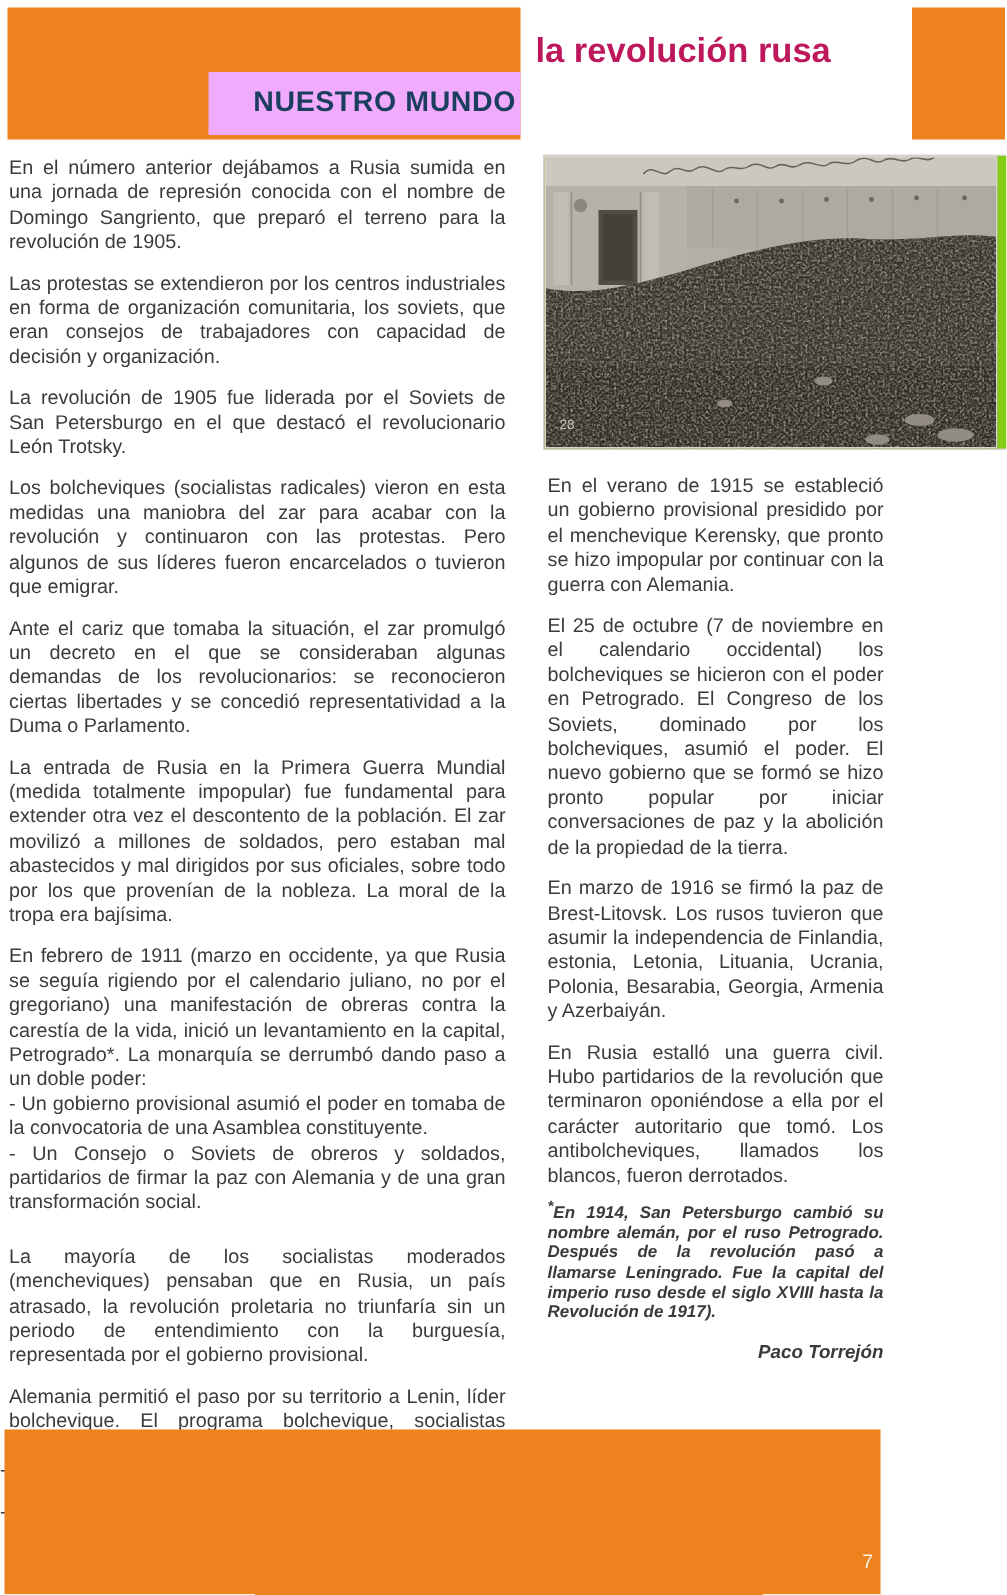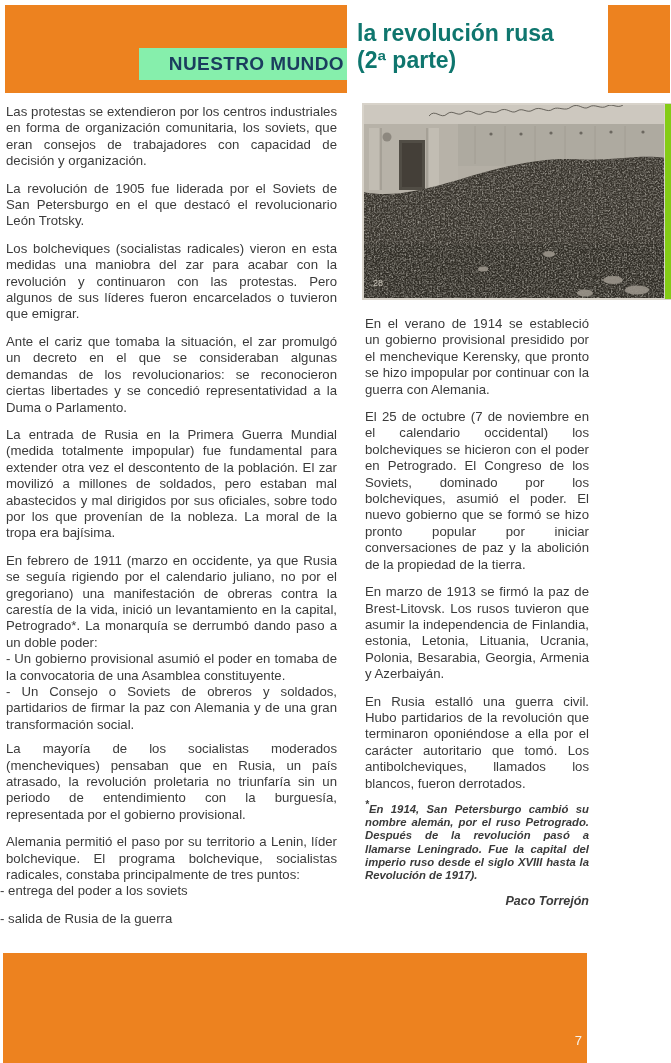--- a/index.html
+++ b/index.html
@@ -5,43 +5,43 @@
   html,body{margin:0;padding:0;background:#ffffff;}
   #page{
     position:relative;width:671px;height:1063px;background:#ffffff;
     overflow:hidden;font-family:"Liberation Sans",sans-serif;
   }
   
   .hdr-bar{position:absolute;background:#ED821F;}
   .hdr-left{left:5px;top:5px;width:342px;height:88px;}
   .hdr-right{left:608px;top:5px;width:62px;height:88px;}
   .hdr-band{
-    position:absolute;left:139px;top:48px;width:208px;height:32px;background:#86efac;
+    position:absolute;left:139px;top:48px;width:208px;height:42px;background:#f0abfc;
     display:flex;align-items:center;justify-content:flex-end;padding-right:3px;box-sizing:border-box;
   }
   .hdr-band span{
     font-weight:bold;font-size:19px;color:#1B3D5E;letter-spacing:.4px;white-space:nowrap;
   }
   .article-title{
     position:absolute;left:357px;top:20px;width:250px;
-    font-weight:bold;font-size:23px;line-height:27px;color:#0f766e;
+    font-weight:bold;font-size:23px;line-height:27px;color:#be185d;
   }
   
   .photo-frame{
     position:absolute;left:363px;top:104px;width:336px;height:195px;
     background:#84cc16;box-shadow:0 0 0 1px #d8d3ca;
   }
   .photo-frame svg{display:block;width:302px;height:195px;}
   
   .col{position:absolute;color:#3B3B3B;font-size:13.2px;line-height:16.4px;text-align:justify;}
   .col-left{left:6px;top:104px;width:331px;}
   .col-right{left:365px;top:316px;width:224px;}
   .col p{margin:0 0 11px 0;}
   .col p.tight{margin:0;}
-  .col p.tight-last{margin:0 0 8px 0;}
+  .col p.tight-last{margin:0 0 20px 0;}
   .bullet{margin:0 0 0 49px;text-indent:-6px;}
   .footnote{
     margin:26px 0 0 0;font-size:11.3px;line-height:13.2px;font-weight:bold;color:#3A3A3A;text-align:justify;font-style:italic;
   }
   .footnote sup{font-size:10px;line-height:0;}
   .author{
     margin:34px 0 0 0;text-align:right;font-weight:bold;font-style:italic;font-size:12.5px;color:#3A3A3A;
   }
   
   .footer-bar{position:absolute;left:3px;top:953px;width:584px;height:110px;background:#ED821F;}
@@ -54,21 +54,20 @@
 
 <div id="page">
 
   <div class="hdr-bar hdr-left"></div>
   <div class="hdr-bar hdr-right"></div>
   <div class="hdr-band">
     <span>NUESTRO MUNDO</span>
   </div>
   <div class="article-title">
     <div>la revolución rusa</div>
-    <div>(2ª parte)</div>
   </div>
 
   <div class="photo-frame">
     <svg viewBox="0 0 302 195" xmlns="http://www.w3.org/2000/svg">
       <defs>
         <clipPath id="crowdClip">
           <path d="M0,88 C30,94 60,86 95,76 C140,62 175,54 210,55 C245,58 275,50 302,54 L302,195 L0,195 Z"></path>
         </clipPath>
         <filter id="speckle" x="0" y="0" width="100%" height="100%">
           <feTurbulence type="fractalNoise" baseFrequency="0.62" numOctaves="2" seed="11"></feTurbulence>
@@ -120,39 +119,40 @@
         <ellipse cx="222" cy="189" rx="8" ry="3.5"></ellipse>
         <ellipse cx="186" cy="150" rx="6" ry="3"></ellipse>
         <ellipse cx="120" cy="165" rx="5" ry="2.5"></ellipse>
       </g>
       <text x="10" y="182" font-size="9" fill="#c8c3b8" font-family="Liberation Sans, sans-serif">28</text>
       <rect x="0.5" y="0.5" width="301" height="194" fill="none" stroke="#d8d3ca" stroke-width="1"></rect>
     </svg>
   </div>
 
   <div class="col col-left">
+    <p>En el número anterior dejábamos a Rusia sumida en una jornada de represión conocida con el nombre de Domingo Sangriento, que preparó el terreno para la revolución de 1905.</p>
     <p>Las protestas se extendieron por los centros industriales en forma de organización comunitaria, los soviets, que eran consejos de trabajadores con capacidad de decisión y organización.</p>
     <p>La revolución de 1905 fue liderada por el Soviets de San Petersburgo en el que destacó el revolucionario León Trotsky.</p>
     <p>Los bolcheviques (socialistas radicales) vieron en esta medidas una maniobra del zar para acabar con la revolución y continuaron con las protestas. Pero algunos de sus líderes fueron encarcelados o tuvieron que emigrar.</p>
     <p>Ante el cariz que tomaba la situación, el zar promulgó un decreto en el que se consideraban algunas demandas de los revolucionarios: se reconocieron ciertas libertades y se concedió representatividad a la Duma o Parlamento.</p>
     <p>La entrada de Rusia en la Primera Guerra Mundial (medida totalmente impopular) fue fundamental para extender otra vez el descontento de la población. El zar movilizó a millones de soldados, pero estaban mal abastecidos y mal dirigidos por sus oficiales, sobre todo por los que provenían de la nobleza. La moral de la tropa era bajísima.</p>
     <p class="tight">En febrero de 1911 (marzo en occidente, ya que Rusia se seguía rigiendo por el calendario juliano, no por el gregoriano) una manifestación de obreras contra la carestía de la vida, inició un levantamiento en la capital, Petrogrado*. La monarquía se derrumbó dando paso a un doble poder:</p>
     <p class="tight">- Un gobierno provisional asumió el poder en tomaba de la convocatoria de una Asamblea constituyente.</p>
     <p class="tight-last">- Un Consejo o Soviets de obreros y soldados, partidarios de firmar la paz con Alemania y de una gran transformación social.</p>
     <p>La mayoría de los socialistas moderados (mencheviques) pensaban que en Rusia, un país atrasado, la revolución proletaria no triunfaría sin un periodo de entendimiento con la burguesía, representada por el gobierno provisional.</p>
     <p class="tight">Alemania permitió el paso por su territorio a Lenin, líder bolchevique. El programa bolchevique, socialistas radicales, constaba principalmente de tres puntos:</p>
     <p class="bullet">- entrega del poder a los soviets</p>
     <p class="bullet">- salida de Rusia de la guerra</p>
 
   </div>
 
   <div class="col col-right">
-    <p>En el verano de 1914 se estableció un gobierno provisional presidido por el menchevique Kerensky, que pronto se hizo impopular por continuar con la guerra con Alemania.</p>
+    <p>En el verano de 1915 se estableció un gobierno provisional presidido por el menchevique Kerensky, que pronto se hizo impopular por continuar con la guerra con Alemania.</p>
     <p>El 25 de octubre (7 de noviembre en el calendario occidental) los bolcheviques se hicieron con el poder en Petrogrado. El Congreso de los Soviets, dominado por los bolcheviques, asumió el poder. El nuevo gobierno que se formó se hizo pronto popular por iniciar conversaciones de paz y la abolición de la propiedad de la tierra.</p>
-    <p>En marzo de 1913 se firmó la paz de Brest-Litovsk. Los rusos tuvieron que asumir la independencia de Finlandia, estonia, Letonia, Lituania, Ucrania, Polonia, Besarabia, Georgia, Armenia y Azerbaiyán.</p>
+    <p>En marzo de 1916 se firmó la paz de Brest-Litovsk. Los rusos tuvieron que asumir la independencia de Finlandia, estonia, Letonia, Lituania, Ucrania, Polonia, Besarabia, Georgia, Armenia y Azerbaiyán.</p>
     <p>En Rusia estalló una guerra civil. Hubo partidarios de la revolución que terminaron oponiéndose a ella por el carácter autoritario que tomó. Los antibolcheviques, llamados los blancos, fueron derrotados.</p>
     <p class="footnote"><sup>*</sup><span>En 1914, San Petersburgo cambió su nombre alemán, por el ruso Petrogrado. Después de la revolución pasó a llamarse Leningrado. Fue la capital del imperio ruso desde el siglo XVIII hasta la Revolución de 1917).</span></p>
     <p class="author">Paco Torrejón</p>
   </div>
 
   <div class="footer-bar">
     <span class="page-number">7</span>
   </div>
 
 </div>

